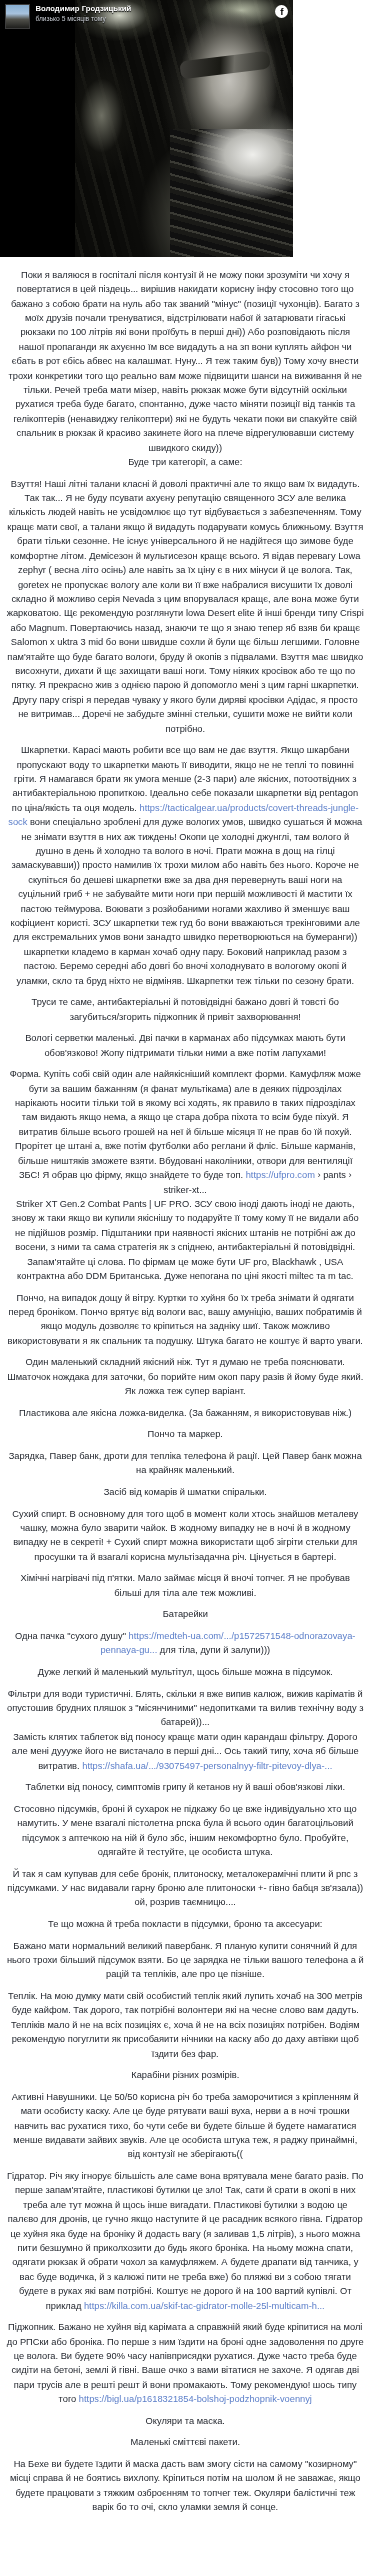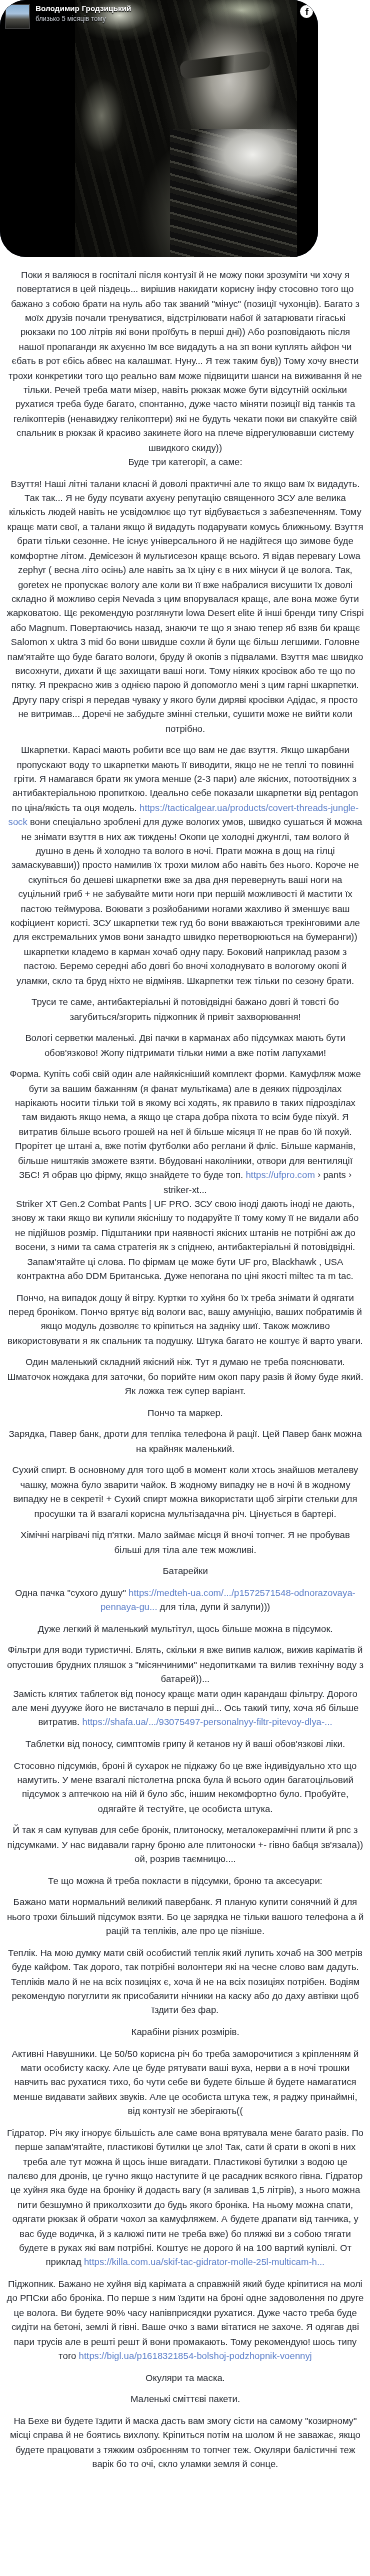--- a/index.html
+++ b/index.html
@@ -1,19 +1,19 @@
 <!DOCTYPE html>
 <html style="font-size:8.2px"><head>
 <meta charset="utf-8">
 <style>
   html,body{margin:0;padding:0;background:#fff;}
   .page{width:371px;background:#fff;font-family:"Liberation Sans",sans-serif;color:#1d2129;}
 
   
-  .post-header{position:relative;width:318px;height:257px;background:#0f172a;overflow:hidden;border-radius:26px;}
+  .post-header{position:relative;width:293px;height:257px;background:#0f172a;overflow:hidden;}
   .collage{position:absolute;inset:0;background:#000;}
   .photo-foliage{position:absolute;left:75px;top:0;width:222px;height:257px;
     background:
       radial-gradient(ellipse 46px 26px at 20% 6%, #cfd2c4 0%, rgba(60,62,52,.6) 60%, rgba(0,0,0,0) 100%),
       radial-gradient(ellipse 72px 31px at 75% 4%, #b9bfa8 0%, rgba(50,52,44,.5) 55%, rgba(0,0,0,0) 100%),
       radial-gradient(ellipse 36px 62px at 12% 45%, #6f7064 0%, rgba(20,20,16,.7) 60%, rgba(0,0,0,0) 100%),
       radial-gradient(ellipse 62px 93px at 85% 70%, #d8d8d2 0%, #8f9087 40%, rgba(20,20,18,.8) 80%, rgba(0,0,0,0) 100%),
       radial-gradient(ellipse 82px 113px at 55% 85%, #55564c 0%, rgba(12,12,10,.9) 70%, rgba(0,0,0,0) 100%),
       repeating-linear-gradient(75deg, #0c0c0a 0 6.2px, #181814 6.2px 9.3px, #0a0a08 9.3px 15.5px);
   }
@@ -72,22 +72,24 @@
       <p class="para">Поки я валяюся в госпіталі після контузії й не можу поки зрозуміти чи хочу я повертатися в цей піздець... вирішив накидати корисну інфу стосовно того що бажано з собою брати на нуль або так званий "мінус" (позиції чухонців). Багато з моїх друзів почали тренуватися, відстрілювати набої й затарювати гігаські рюкзаки по 100 літрів які вони проїбуть в перші дні)) Або розповідають після нашої пропаганди як ахуєнно їм все видадуть а на зп вони куплять айфон чи єбать в рот єбісь абвес на калашмат. Нуну... Я теж таким був)) Тому хочу внести трохи конкретики того що реально вам може підвищити шанси на виживання й не тільки. Речей треба мати мізер, навіть рюкзак може бути відсутній оскільки рухатися треба буде багато, спонтанно, дуже часто міняти позиції від танків та гелікоптерів (ненавиджу гелікоптери) які не будуть чекати поки ви спакуйте свій спальник в рюкзак й красиво закинете його на плече відрегулювавши систему швидкого скиду))
 Буде три категорії, а саме:</p>
       <p class="para">Взуття! Наші літні талани класні й доволі практичні але то якщо вам їх видадуть. Так так... Я не буду псувати ахуєну репутацію священного ЗСУ але велика кількість людей навіть не усвідомлює що тут відбувається з забезпеченням. Тому кращє мати свої, а талани якщо й видадуть подарувати комусь ближньому. Взуття брати тільки сезонне. Не існує універсального й не надійтеся що зимове буде комфортне літом. Демісезон й мультисезон кращє всього. Я відав перевагу Lowa zephyr ( весна літо осінь) але навіть за їх ціну є в них мінуси й це волога. Так, goretex не пропускає вологу але коли ви її вже набралися висушити їх доволі складно й можливо серія Nevada з цим впорувалася кращє, але вона може бути жарковатою. Щє рекомендую розглянути lowa Desert elite й інші бренди типу Crispi або Magnum. Повертаючись назад, знаючи те що я знаю тепер яб взяв би кращє Salomon x uktra 3 mid бо вони швидше сохли й були щє більш легшими. Головне пам'ятайте що буде багато вологи, бруду й окопів з підвалами. Взуття має швидко висохнути, дихати й щє захищати ваші ноги. Тому ніяких кросівок або те що по пятку. Я прекрасно жив з однією парою й допомогло мені з цим гарні шкарпетки. Другу пару crispi я передав чуваку у якого були диряві кросівки Адідас, я просто не витримав... Доречі не забудьте змінні стельки, сушити може не вийти коли потрібно.</p>
       <p class="para">Шкарпетки. Карасі мають робити все що вам не дає взуття. Якщо шкарбани пропускают воду то шкарпетки мають її виводити, якщо не не теплі то повинні гріти. Я намагався брати як умога менше (2-3 пари) але якісних, потоотвідних з антибактеріальною пропиткою. Ідеально себе показали шкарпетки від pentagon по ціна/якість та оця модель. <a class="post-link" href="#">https://tacticalgear.ua/products/covert-threads-jungle-sock</a> вони спеціально зроблені для дуже вологих умов, швидко сушаться й можна не знімати взуття в них аж тиждень! Окопи це холодні джунглі, там волого й душно в день й холодно та волого в ночі. Прати можна в дощ на гілці замаскувавши)) просто намилив їх трохи милом або навіть без нього. Короче не скупіться бо дешеві шкарпетки вже за два дня перевернуть ваші ноги на суцільний гриб + не забувайте мити ноги при першій можливості й мастити їх пастою теймурова. Воювати з розйобаними ногами жахливо й зменшує ваш кофіциент користі. ЗСУ шкарпетки теж гуд бо вони вважаються трекінговими але для екстремальних умов вони занадто швидко перетворюються на бумеранги)) шкарпетки кладемо в карман хочаб одну пару. Боковий наприклад разом з пастою. Беремо середні або довгі бо вночі холоднувато в вологому окопі й уламки, скло та бруд ніхто не відміняв. Шкарпетки теж тільки по сезону брати.</p>
       <p class="para">Труси те саме, антибактеріальні й потовідвідні бажано довгі й товсті бо загубиться/згорить піджопник й привіт захворювання!</p>
       <p class="para">Вологі серветки маленькі. Дві пачки в карманах або підсумках мають бути обов'язково! Жопу підтримати тільки ними а вже потім лапухами!</p>
       <p class="para">Форма. Купіть собі свій один але найякісніший комплект форми. Камуфляж може бути за вашим бажанням (я фанат мультікама) але в деяких підрозділах нарікають носити тільки той в якому всі ходять, як правило в таких підрозділах там видають якщо нема, а якщо це стара добра піхота то всім буде піхуй. Я витратив більше всього грошей на неї й більше місяця її не прав бо їй похуй. Прорітет це штані а, вже потім футболки або реглани й фліс. Більше карманів, більше ништяків зможете взяти. Вбудовані наколіники, отвори для вентиляції ЗБС! Я обрав цю фірму, якщо знайдете то буде топ. <a class="post-link" href="#">https://ufpro.com</a> › pants › striker-xt...
 Striker XT Gen.2 Combat Pants | UF PRO. ЗСУ свою іноді дають іноді не дають, знову ж таки якщо ви купили якіснішу то подаруйте її тому кому її не видали або не підійшов розмір. Підштаники при наявності якісних штанів не потрібні аж до восени, з ними та сама стратегія як з спіднею, антибактеріальні й потовідвідні. Запам'ятайте ці слова. По фірмам це може бути UF pro, Blackhawk , USA контрактна або DDM Британська. Дуже непогана по ціні якості miltec та m tac.</p>
       <p class="para">Пончо, на випадок дощу й вітру. Куртки то хуйня бо їх треба знімати й одягати перед броніком. Пончо врятує від вологи вас, вашу амуніцію, ваших побратимів й якщо модуль дозволяє то кріпиться на задніку шиї. Також можливо використовувати я як спальник та подушку. Штука багато не коштує й варто уваги.</p>
       <p class="para">Один маленький складний якісний ніж. Тут я думаю не треба пояснювати. Шматочок нождака для заточки, бо порийте ним окоп пару разів й йому буде який. Як ложка теж супер варіант.</p>
+      <p class="para">Пластикова але якісна ложка-виделка. (За бажанням, я використовував ніж.)</p>
       <p class="para">Пончо та маркер.</p>
       <p class="para">Зарядка, Павер банк, дроти для тепліка телефона й рації. Цей Павер банк можна на крайняк маленький.</p>
+      <p class="para">Засіб від комарів й шматки спіральки.</p>
       <p class="para">Сухий спирт. В основному для того щоб в момент коли хтось знайшов металеву чашку, можна було зварити чайок. В жодному випадку не в ночі й в жодному випадку не в секреті! + Сухий спирт можна використати щоб зігріти стельки для просушки та й взагалі корисна мультізадачна річ. Цінується в бартері.</p>
       <p class="para">Хімічні нагрівачі під п'ятки. Мало займає місця й вночі топчег. Я не пробував більші для тіла але теж можливі.</p>
       <p class="para">Батарейки</p>
       <p class="para">Одна пачка "сухого душу" <a class="post-link" href="#">https://medteh-ua.com/.../p1572571548-odnorazovaya-pennaya-gu...</a> для тіла, дупи й залупи)))</p>
       <p class="para">Дуже легкий й маленький мультітул, щось більше можна в підсумок.</p>
       <p class="para">Фільтри для води туристичні. Блять, скільки я вже випив калюж, вижив каріматів й опустошив брудних пляшок з "місянчиними" недопитками та вилив технічну воду з батарей))...
 Замість клятих таблеток від поносу кращє мати один карандаш фільтру. Дорого але мені дуууже його не вистачало в перші дні... Ось такий типу, хоча яб більше витратив. <a class="post-link" href="#">https://shafa.ua/.../93075497-personalnyy-filtr-pitevoy-dlya-...</a></p>
       <p class="para">Таблетки від поносу, симптомів грипу й кетанов ну й ваші обов'язкові ліки.</p>
       <p class="para">Стосовно підсумків, броні й сухарок не підкажу бо це вже індивідуально хто що намутить. У мене взагалі пістолетна рпска була й всього один багатоцільовий підсумок з аптечкою на ній й було збс, іншим некомфортно було. Пробуйте, одягайте й тестуйте, це особиста штука.</p>
       <p class="para">Й так я сам купував для себе бронік, плитоноску, металокерамічні плити й рпс з підсумками. У нас видавали гарну броню але плитоноски +- гівно бабця зв'язала)) ой, розрив таємницю....</p>

